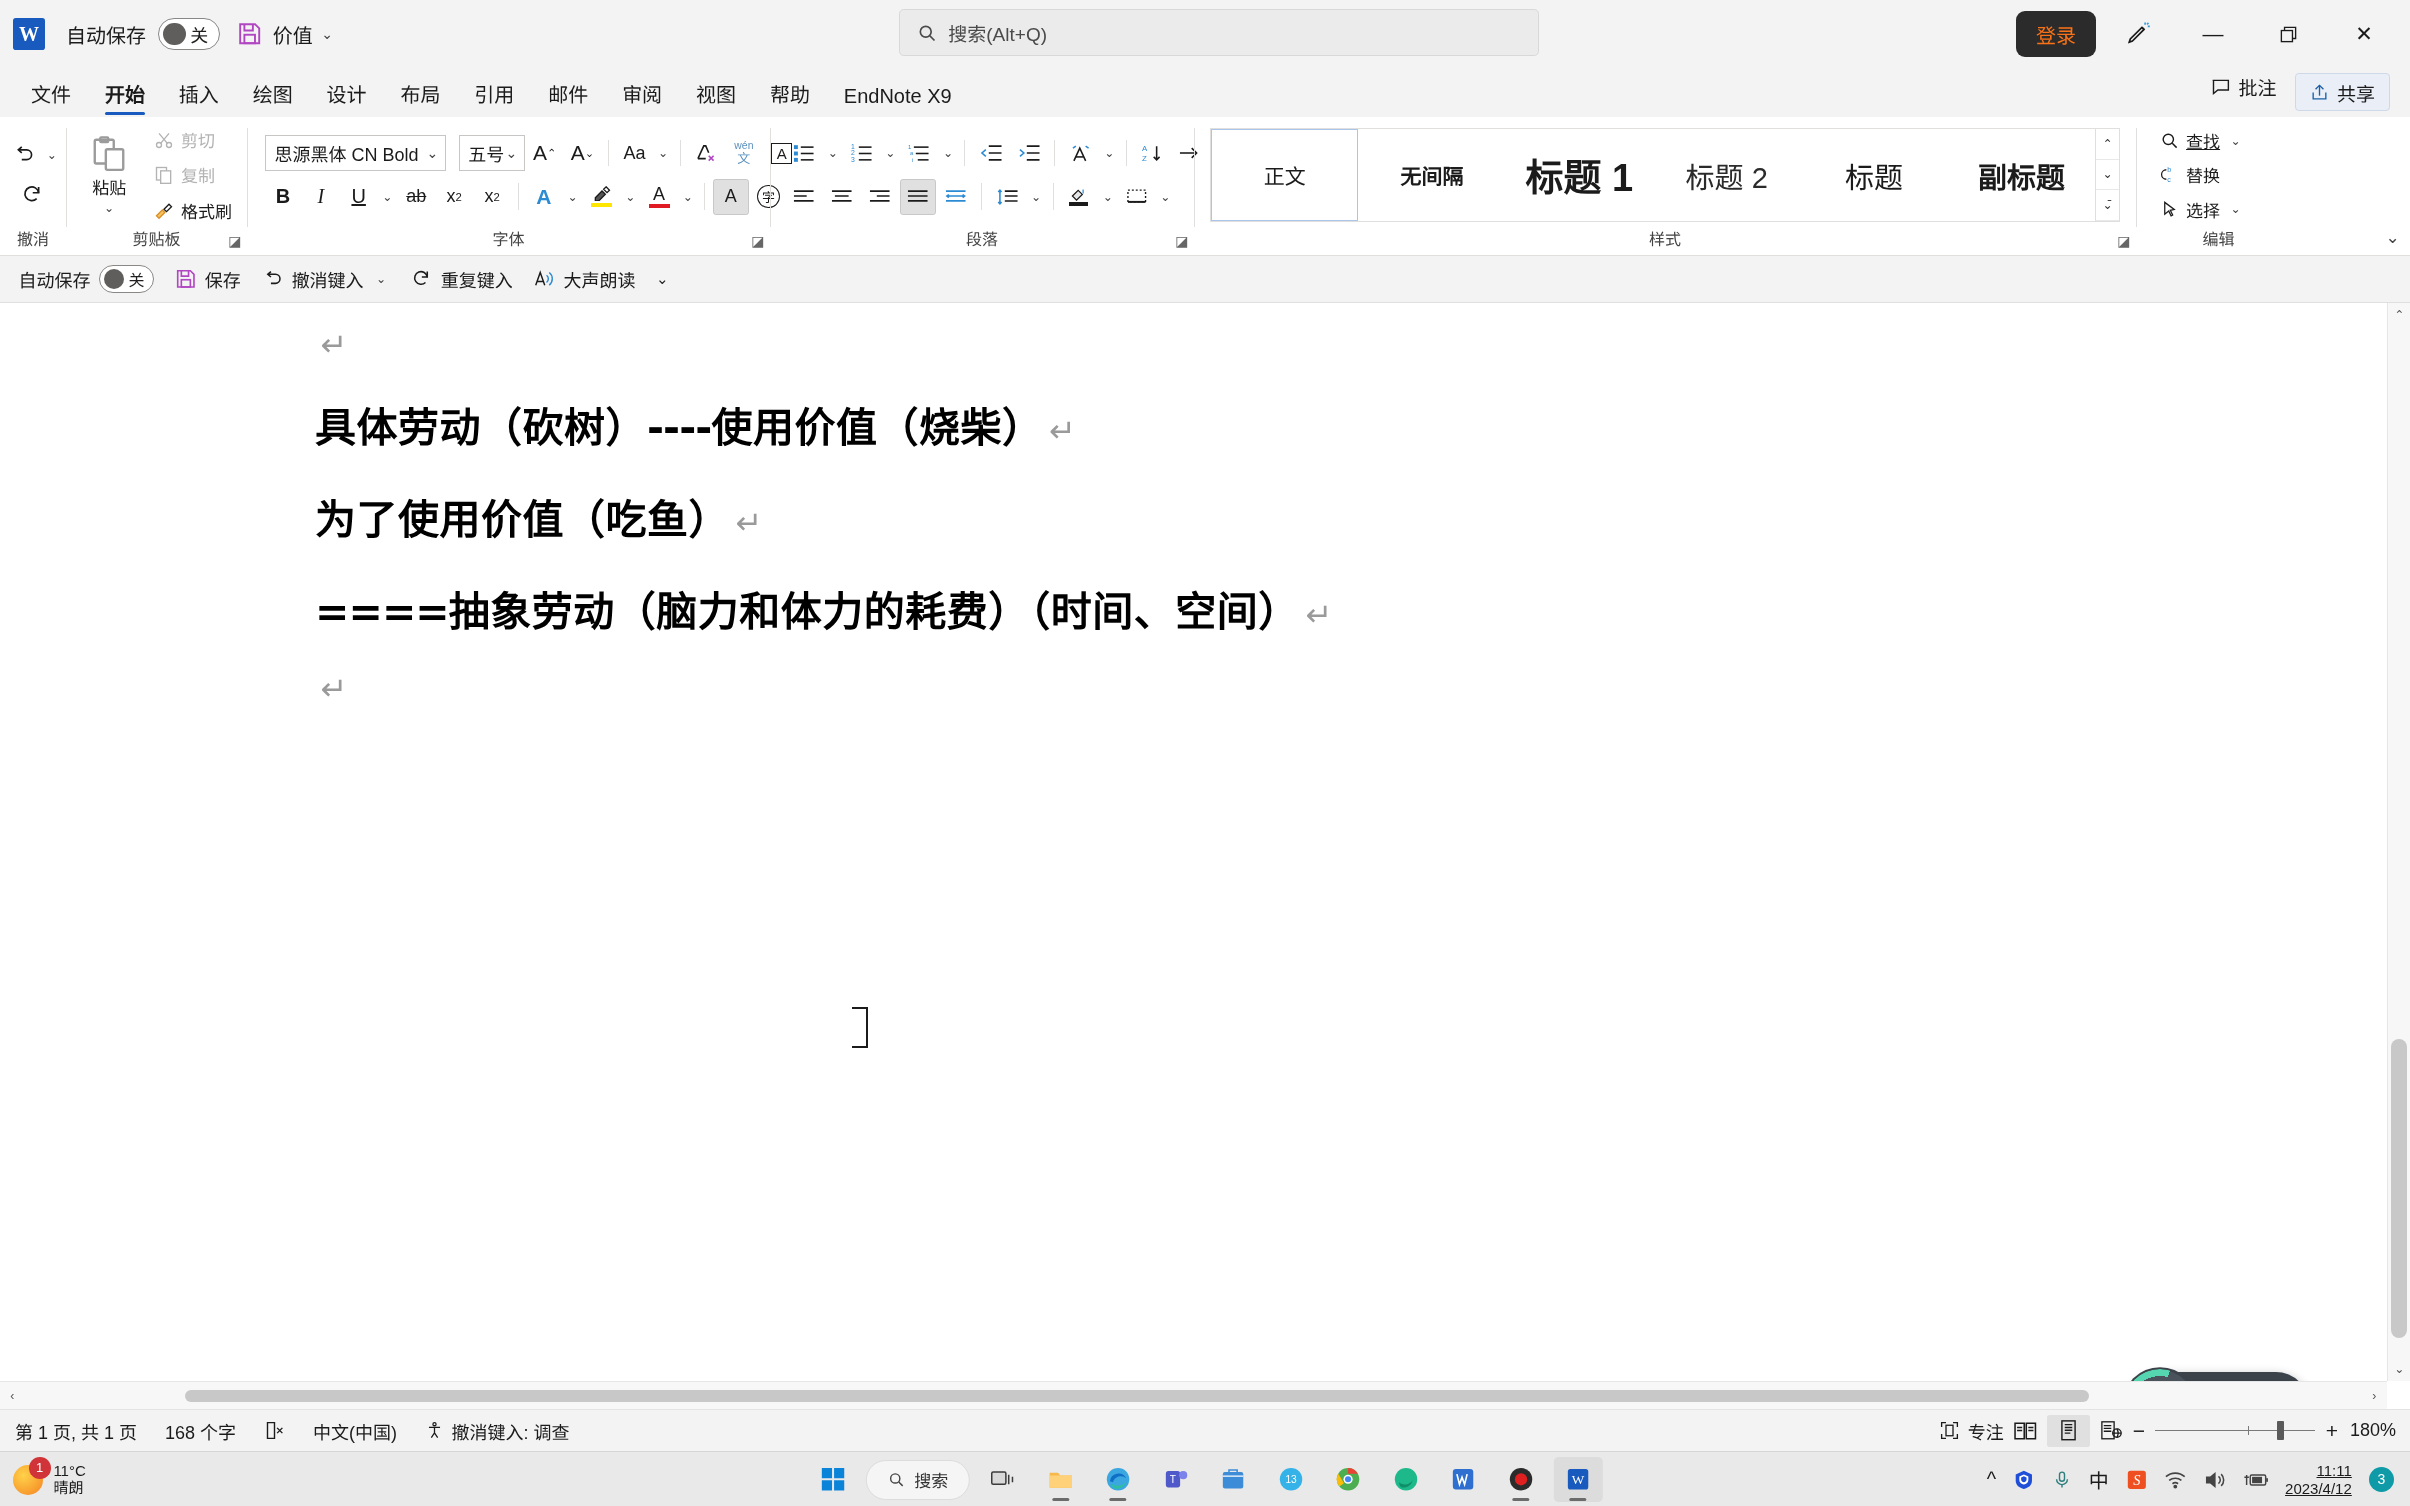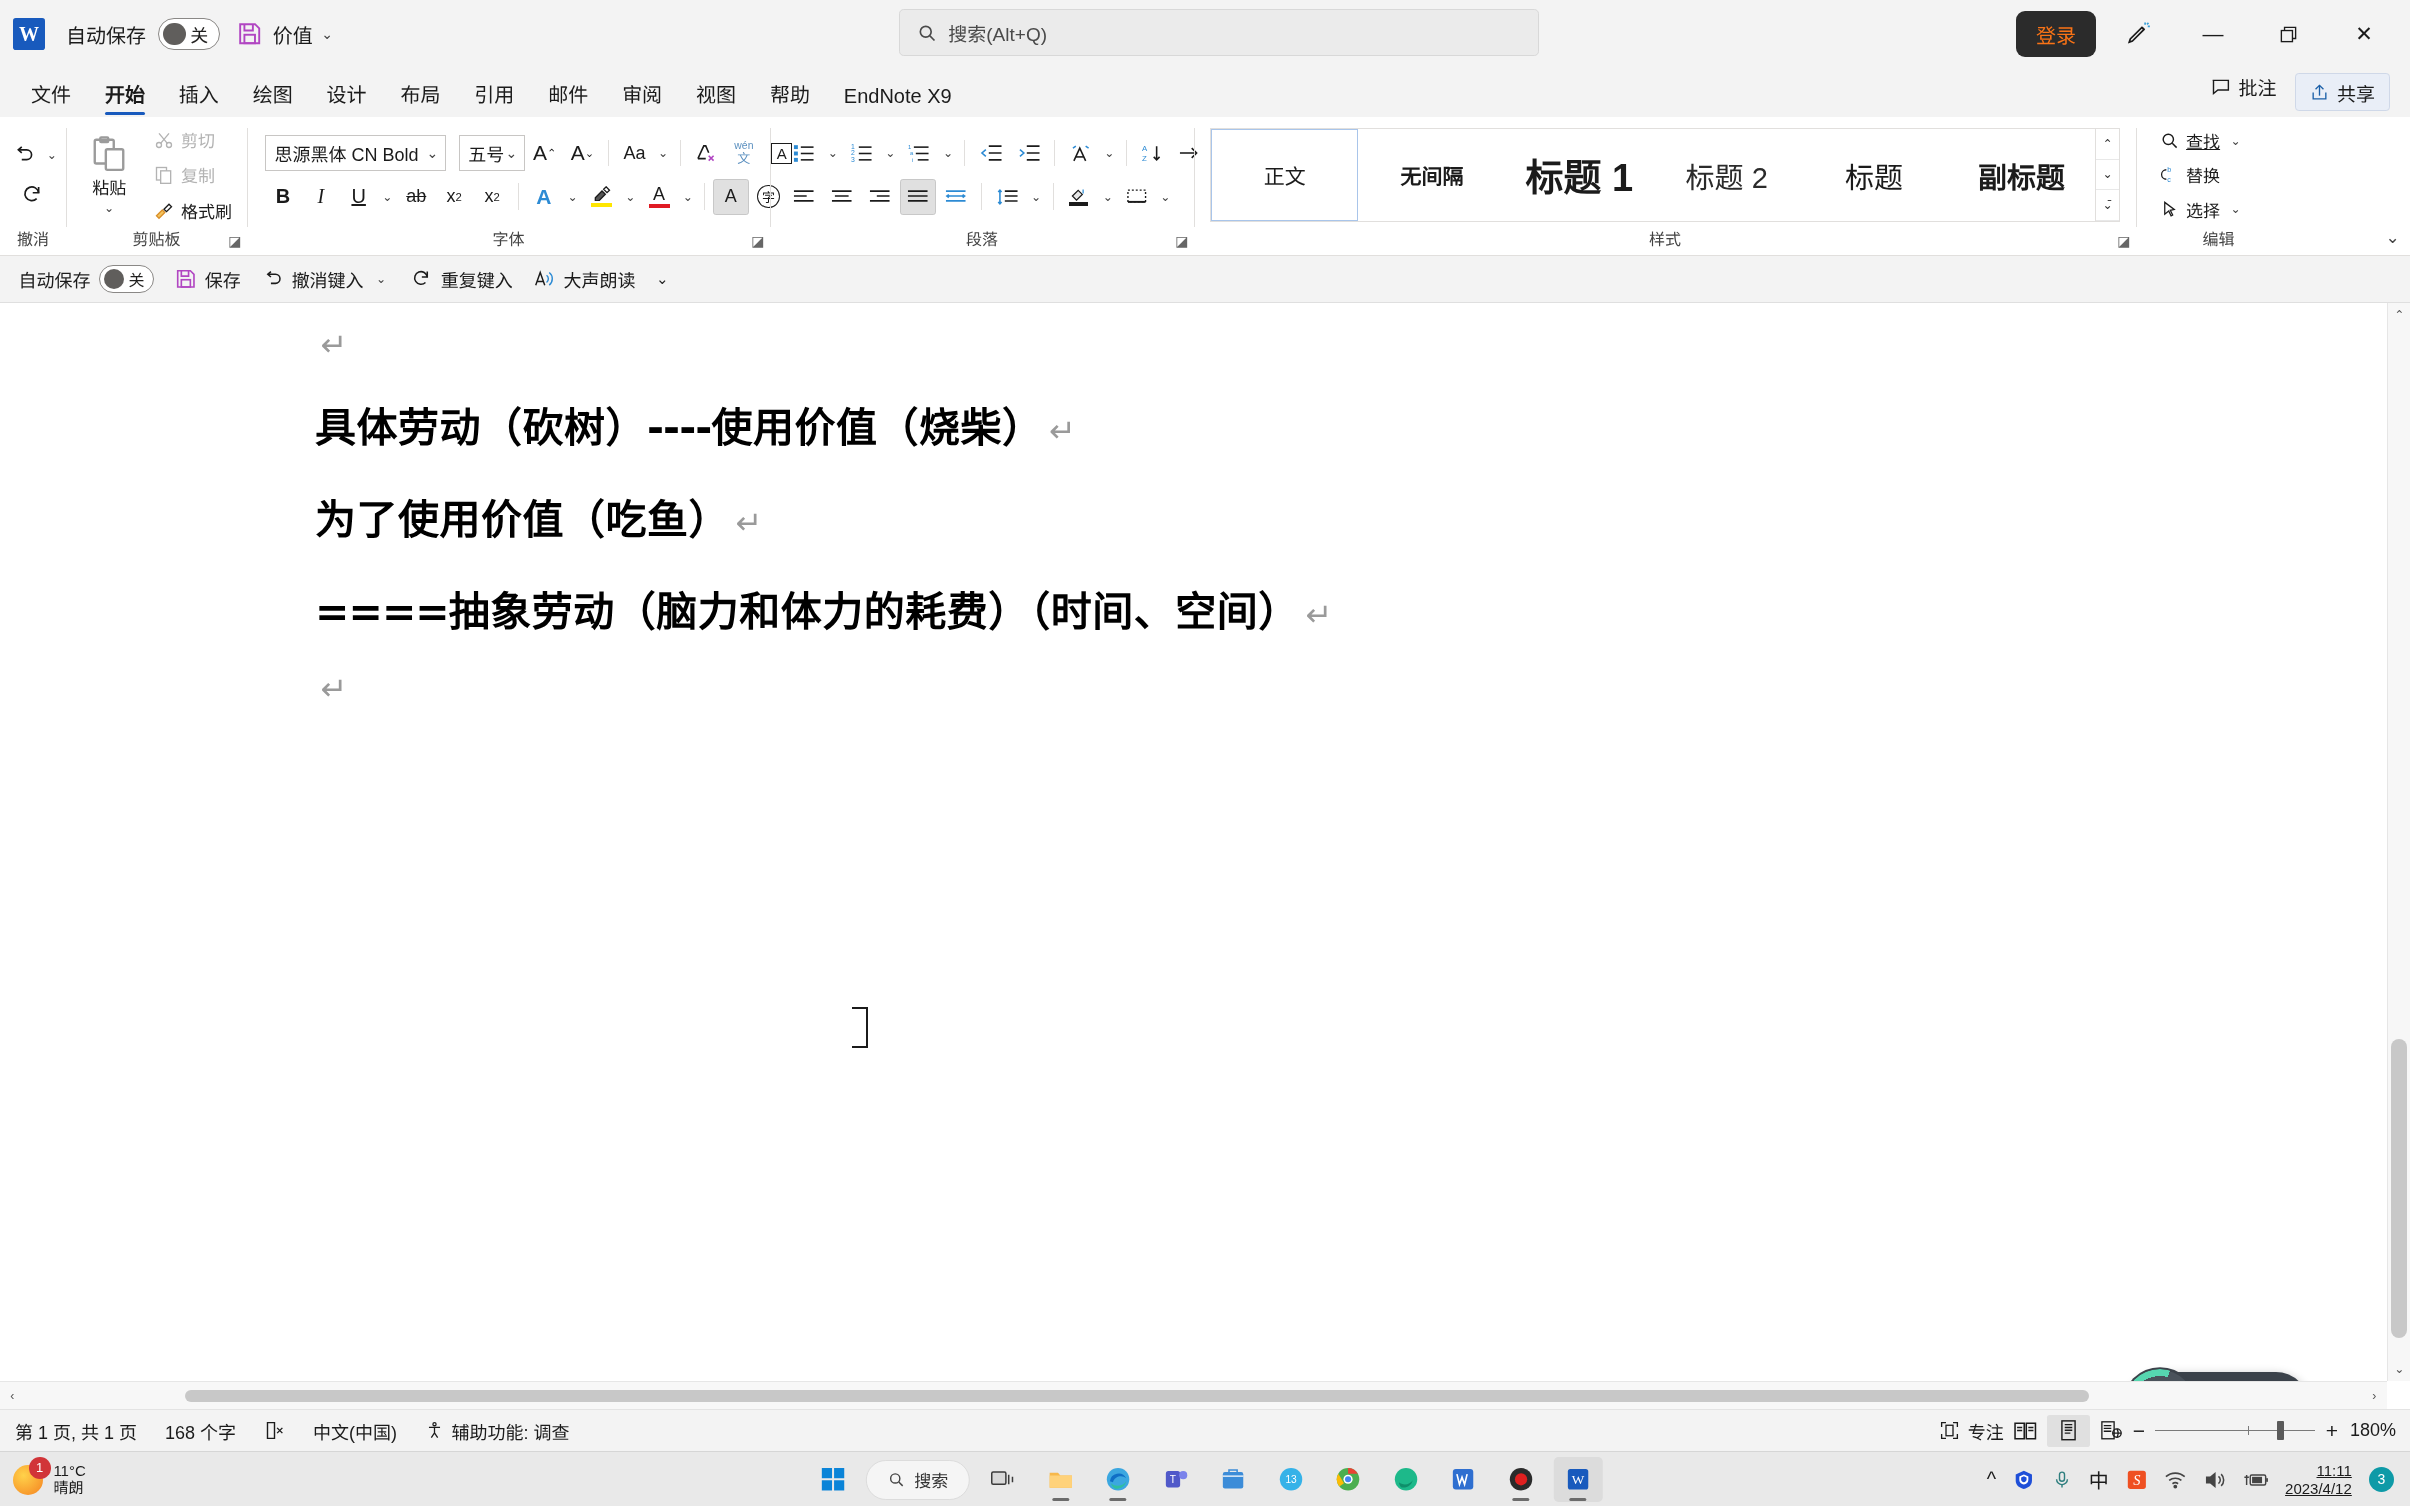--- a/index.html
+++ b/index.html
@@ -776,21 +776,21 @@
         <path d="M4 3h8v18H4z"></path>
           <path d="M15 9l6 6M21 9l-6 6"></path>
       </svg>
     </span>
     <span class="st-item">中文(中国)</span>
     <span class="st-item">
       <svg width="19" height="21" viewBox="0 0 24 24" fill="none" stroke="#1b1b1b" stroke-width="1.6">
         <circle cx="12" cy="4" r="2"></circle>
           <path d="M5 8h14M12 8v7M12 15l-4 6M12 15l4 6"></path>
       </svg>
-      <span>辅助功能: 调查</span>
+      <span>撤消键入: 调查</span>
     </span>
 
     <div class="status-right">
       <span class="st-item">
         <svg width="21" height="21" viewBox="0 0 24 24" fill="none" stroke="#1b1b1b" stroke-width="1.5">
           <path d="M3 8V3h5M21 8V3h-5M3 16v5h5M21 16v5h-5"></path>
             <rect x="8" y="6" width="8" height="12"></rect>
         </svg>
         <span>专注</span>
       </span>

